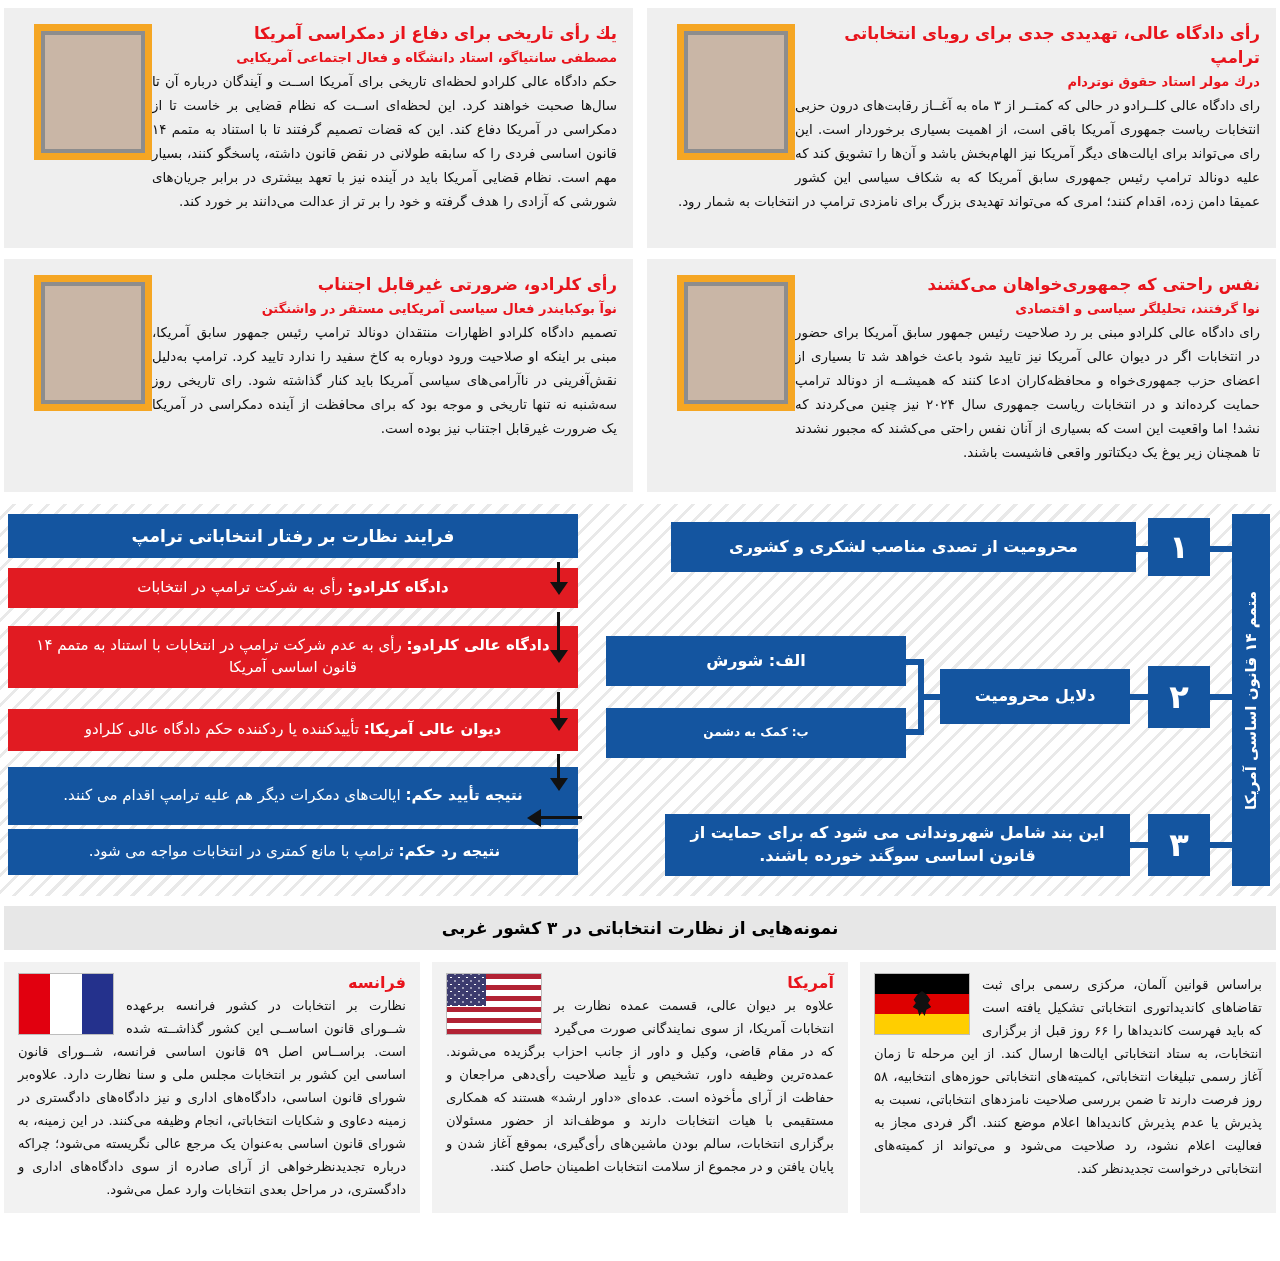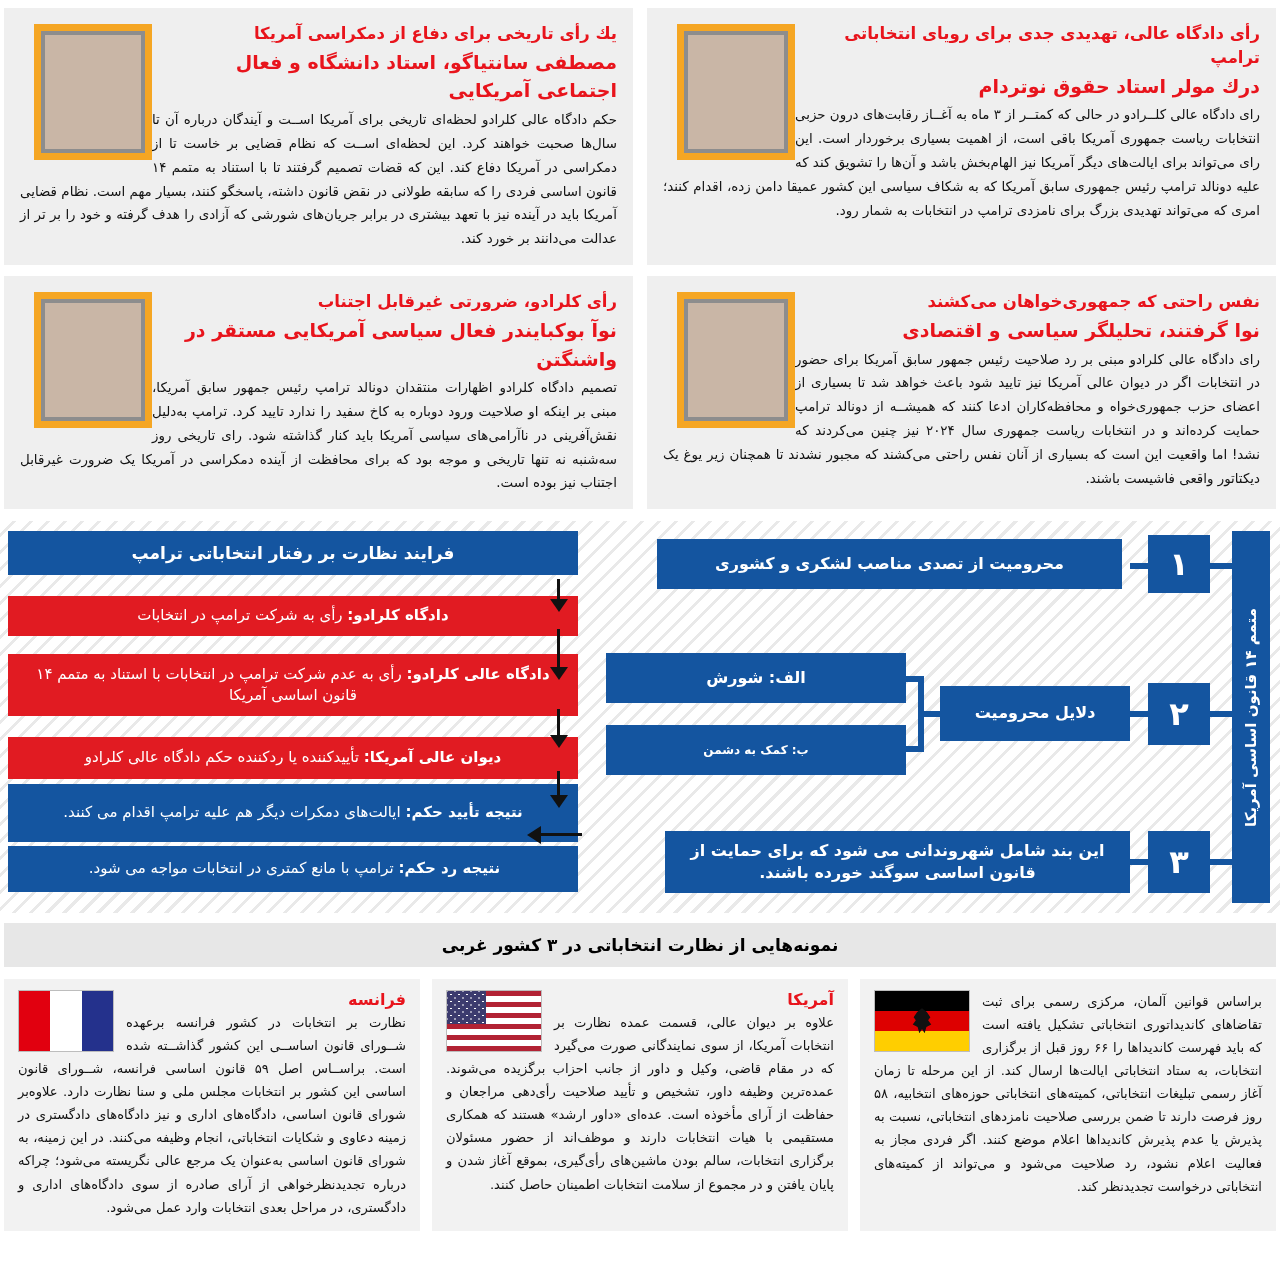--- a/index.html
+++ b/index.html
@@ -58,21 +58,21 @@
     color: #E8141C;
     font-weight: bold;
     font-size: 16.5px;
     line-height: 1.45;
     text-align: right;
     margin-bottom: 2px;
   }
   .card-sub {
     color: #E8141C;
     font-weight: bold;
-    font-size: 19px;
+    font-size: 13px;
     line-height: 1.5;
     text-align: right;
     margin-bottom: 3px;
   }
   .card-body {
     color: #111;
     font-size: 13.4px;
     line-height: 1.78;
     text-align: justify;
     text-justify: inter-word;
@@ -87,21 +87,21 @@
     background-color: #ffffff;
     background-image: repeating-linear-gradient(
       135deg,
       #ffffff 0px, #ffffff 9px,
       #e9e9e9 9px, #e9e9e9 12px
     );
     overflow: hidden;
   }
 
   .blue { background: #1455A0; }
-  .red  { background: #E11B22; margin-top: 11px; }
+  .red  { background: #E11B22; }
 
   .dbox {
     position: absolute;
     color: #fff;
     font-weight: bold;
     display: flex;
     align-items: center;
     justify-content: center;
     text-align: center;
     line-height: 1.42;
@@ -319,21 +319,21 @@
   <div class="conn" style="right:48px; top:338px; width:22px; height:6px;"></div>
 
   <div class="numbox" style="right:70px; top:14px; height:58px;">۱</div>
   <div class="numbox" style="right:70px; top:162px; height:62px;">۲</div>
   <div class="numbox" style="right:70px; top:310px; height:62px;">۳</div>
 
   <div class="conn" style="right:132px; top:42px; width:18px; height:6px;"></div>
   <div class="conn" style="right:132px; top:190px; width:18px; height:6px;"></div>
   <div class="conn" style="right:132px; top:338px; width:18px; height:6px;"></div>
 
-  <div class="dbox blue" style="right:158px; top:18px; width:465px; height:50px; font-size:16px;">محرومیت از تصدی مناصب لشکری و کشوری</div>
+  <div class="dbox blue" style="right:144px; top:18px; width:465px; height:50px; font-size:16px;">محرومیت از تصدی مناصب لشکری و کشوری</div>
 
   <div class="dbox blue" style="right:150px; top:165px; width:190px; height:55px; font-size:16px;">دلایل محرومیت</div>
 
   <div class="conn" style="right:340px; top:190px; width:22px; height:6px;"></div>
   <div class="conn" style="right:356px; top:155px; width:6px; height:76px;"></div>
   <div class="conn" style="right:362px; top:155px; width:12px; height:6px;"></div>
   <div class="conn" style="right:362px; top:225px; width:12px; height:6px;"></div>
 
   <div class="dbox blue" style="right:374px; top:132px; width:300px; height:50px; font-size:16px;">الف: شورش</div>
   <div class="dbox blue" style="right:374px; top:204px; width:300px; height:50px; font-size:12px;">ب: کمک به دشمن</div>

